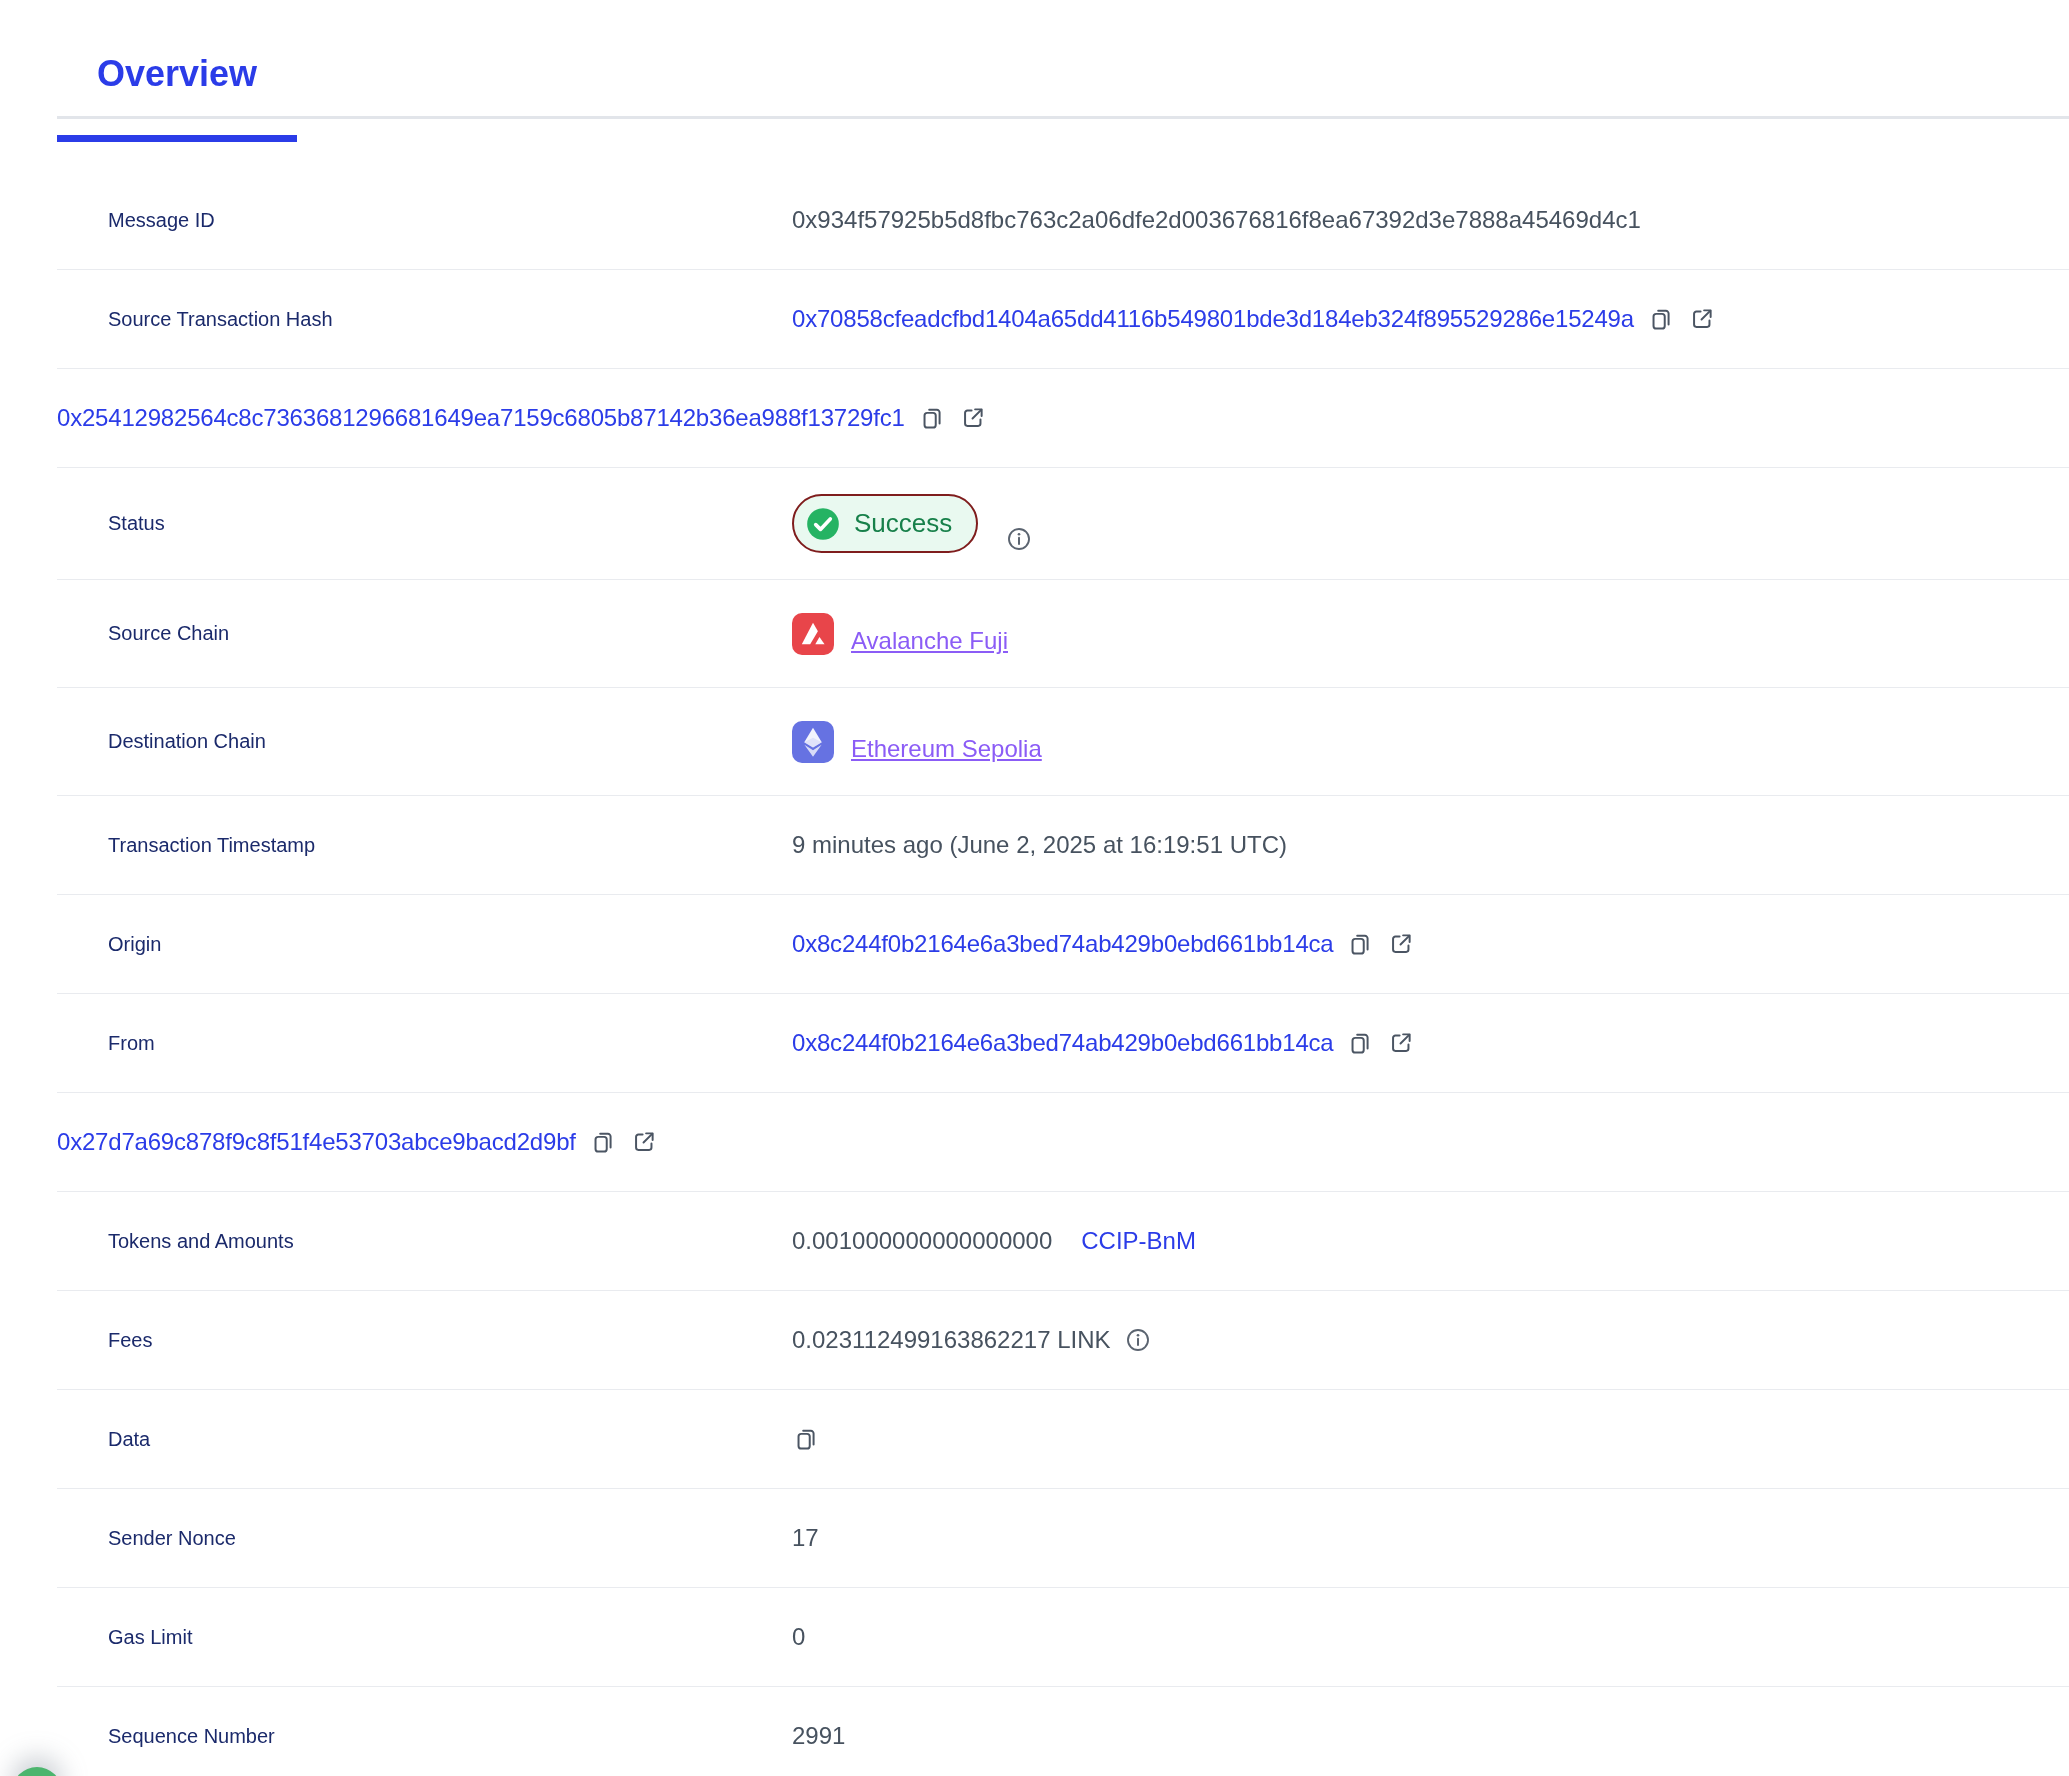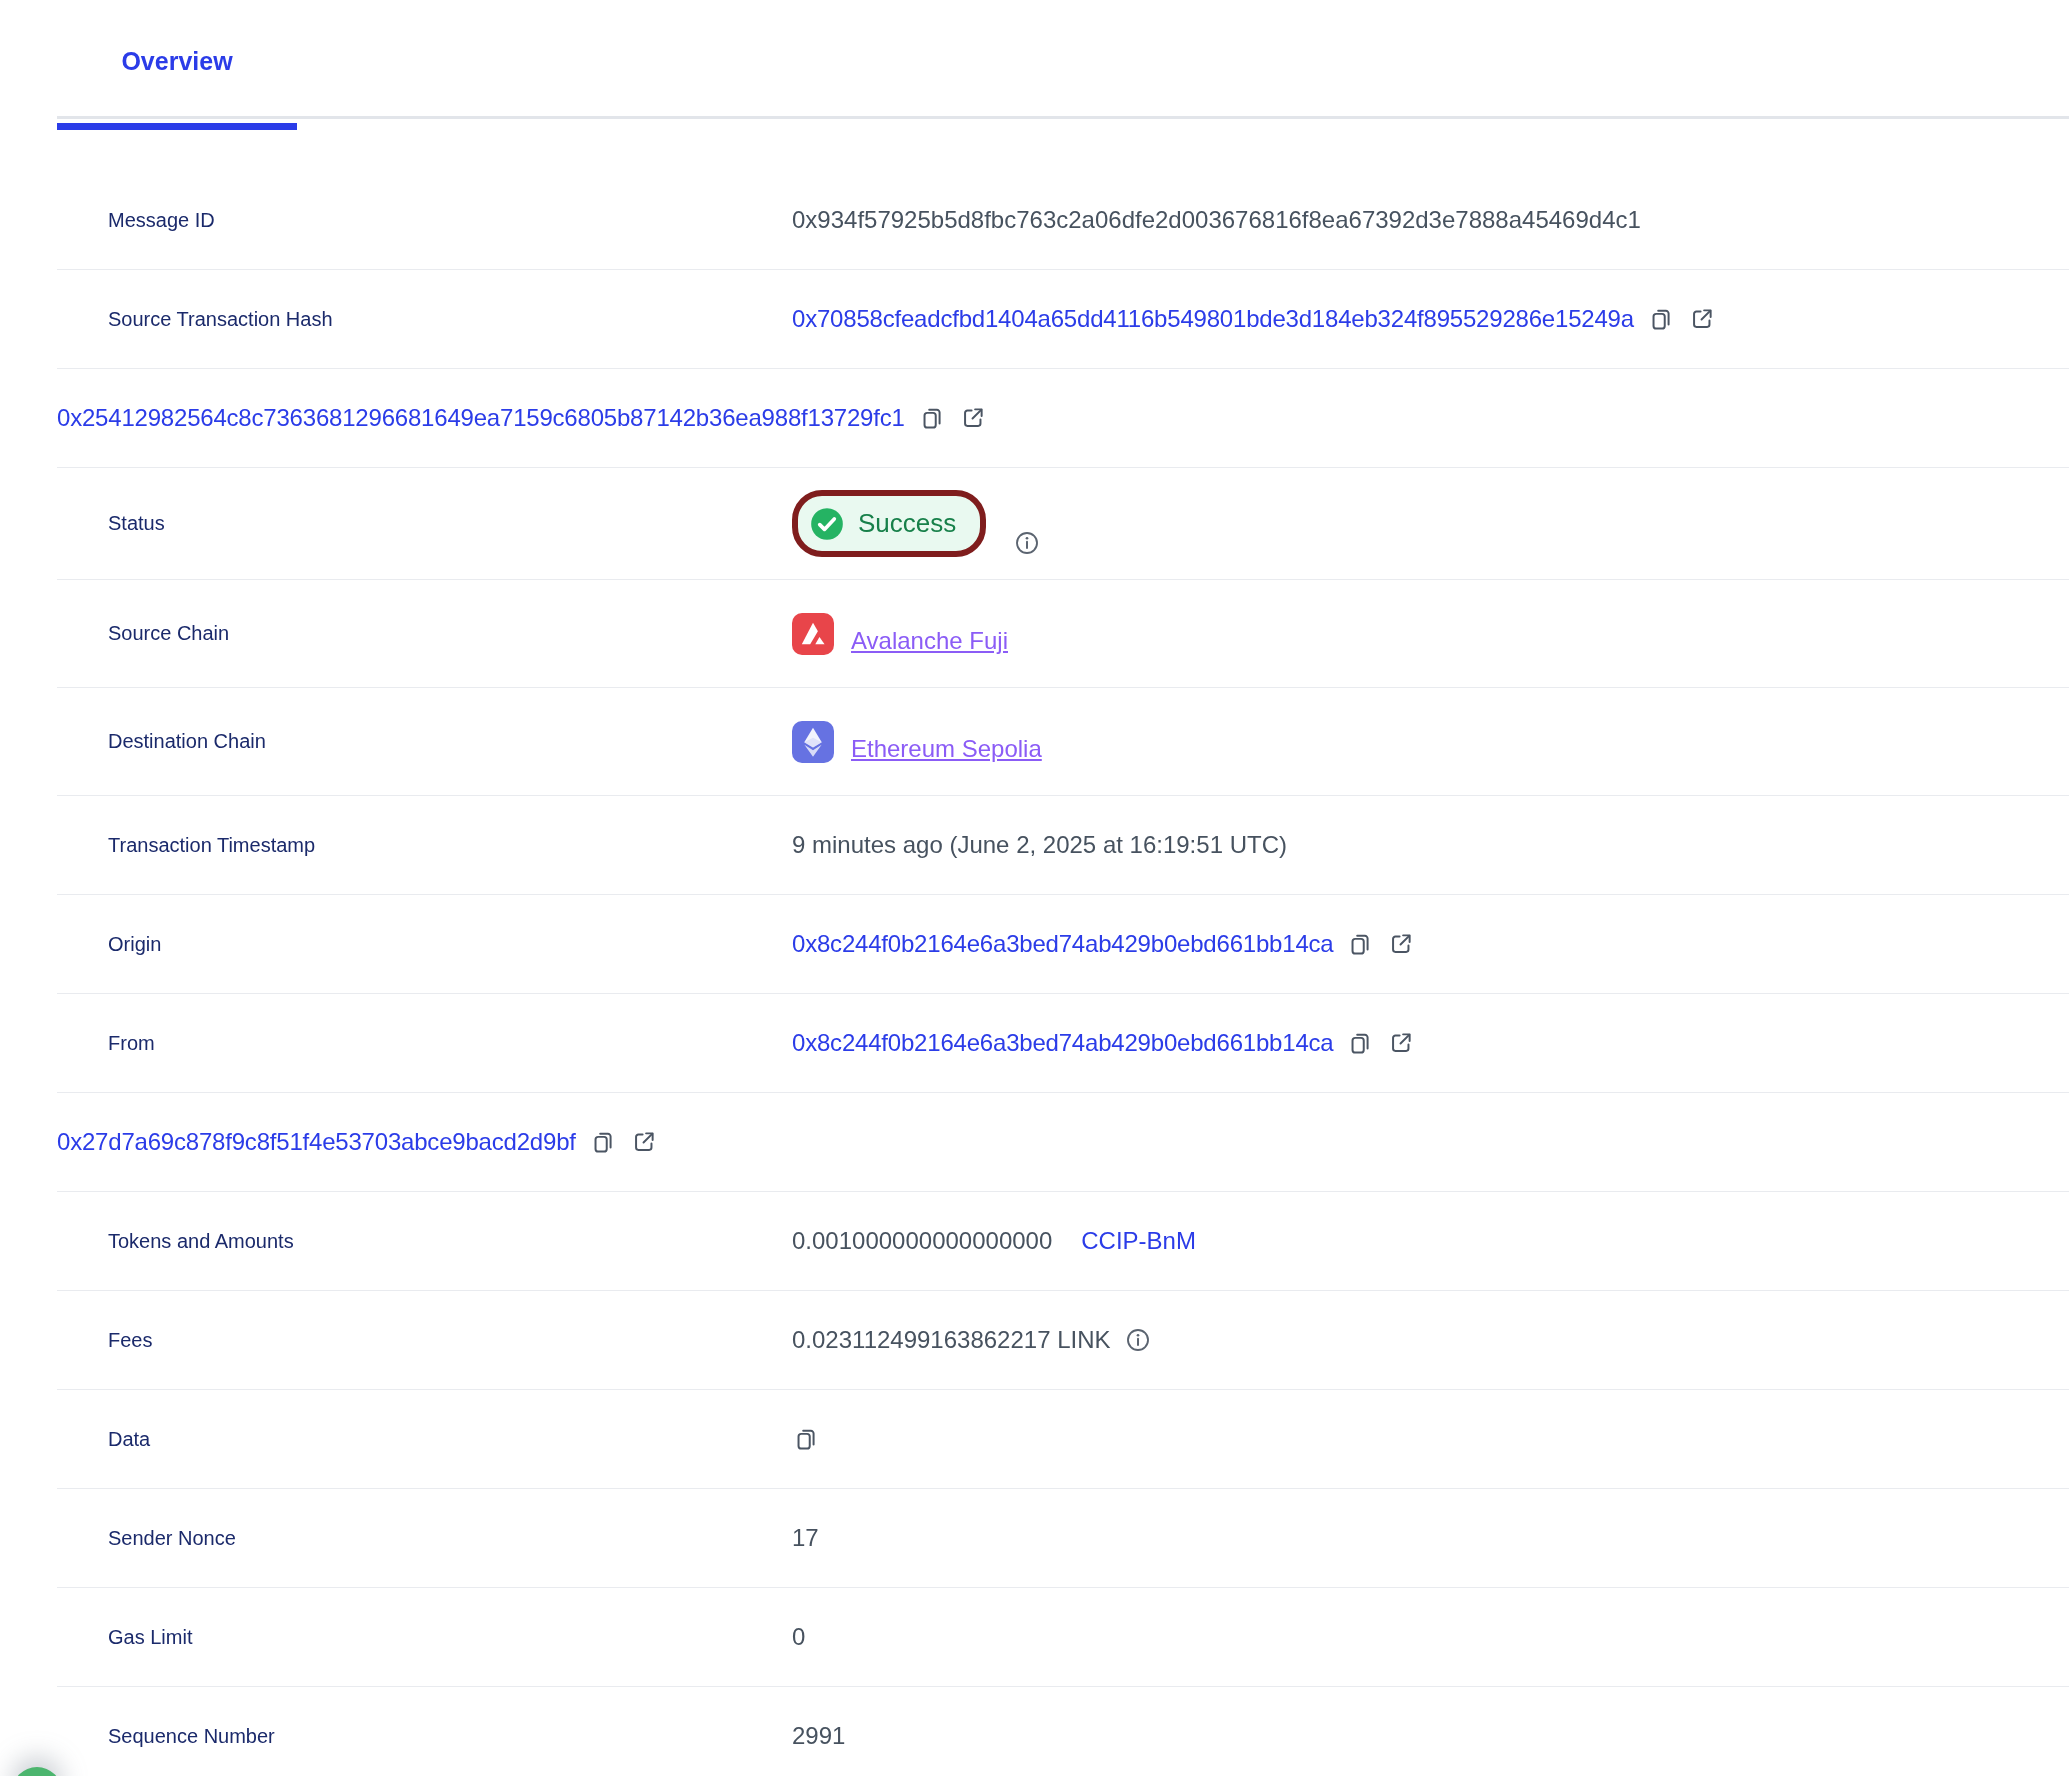--- a/index.html
+++ b/index.html
@@ -1,22 +1,22 @@
 <!DOCTYPE html>
 <html><head>
 <meta charset="utf-8">
 <style>
   html,body{margin:0;padding:0;background:#ffffff;width:2069px;height:1776px;overflow:hidden;
     font-family:"Liberation Sans", sans-serif;-webkit-font-smoothing:antialiased;position:relative;}
 
   
   .tabbar{position:relative;height:126px;width:100%;}
   .tabbar-track{position:absolute;left:57px;right:0;top:116px;height:3px;background:#e2e5ea;}
-  .tab{position:absolute;left:57px;top:0;width:240px;height:123px;display:flex;align-items:center;
-    justify-content:center;font-size:25px;font-weight:600;color:#2b3ce8;cursor:pointer;
+  .tab{position:absolute;left:57px;top:12px;width:240px;height:123px;display:flex;align-items:center;
+    justify-content:center;font-size:36px;font-weight:600;color:#2b3ce8;cursor:pointer;
     border-bottom:7px solid #2b3ce8;box-sizing:content-box;}
 
   
   .table{margin-left:57px;padding-top:45px;}
   .row{display:flex;align-items:center;min-height:98px;border-bottom:1.5px solid #e9ebef;}
   .row:last-child{border-bottom:none;}
   .row-status{min-height:111px;}
   .row-chain{min-height:107px;}
   .label{box-sizing:border-box;width:735px;padding-left:51px;font-size:20px;color:#1b2a6b;flex:none;}
   .value{display:flex;align-items:flex-end;gap:13px;font-size:24px;color:#485563;min-width:0;}
@@ -24,21 +24,21 @@
   .plain{color:#47525f;}
   .token-link{color:#2b3ce8;text-decoration:none;cursor:pointer;margin-left:16px;}
 
   .icon-btn{display:inline-flex;align-items:center;justify-content:center;width:28px;height:28px;
     color:#4b5563;cursor:pointer;flex:none;}
   .icon-btn svg{width:28px;height:28px;display:block;}
   .info-btn{color:#5b6470;}
 
   
   .badge{display:inline-flex;align-items:center;gap:12px;height:55px;padding:0 24px 0 10px;
-    background:#e9f9f0;border:6px solid #7f1d1d;border-radius:30px;}
+    background:#e9f9f0;border:2px solid #7f1d1d;border-radius:30px;}
   .badge svg{width:38px;height:38px;display:block;}
   .badge-text{font-size:26px;color:#17804a;}
   .status-info{margin-left:14px;}
 
   
   .chain-icon{width:42px;height:42px;border-radius:10px;display:flex;align-items:center;
     justify-content:center;flex:none;}
   .chain-icon svg{width:42px;height:42px;display:block;}
   .chain-avalanche{background:#e8454a;}
   .chain-ethereum{background:#6672e2;}

